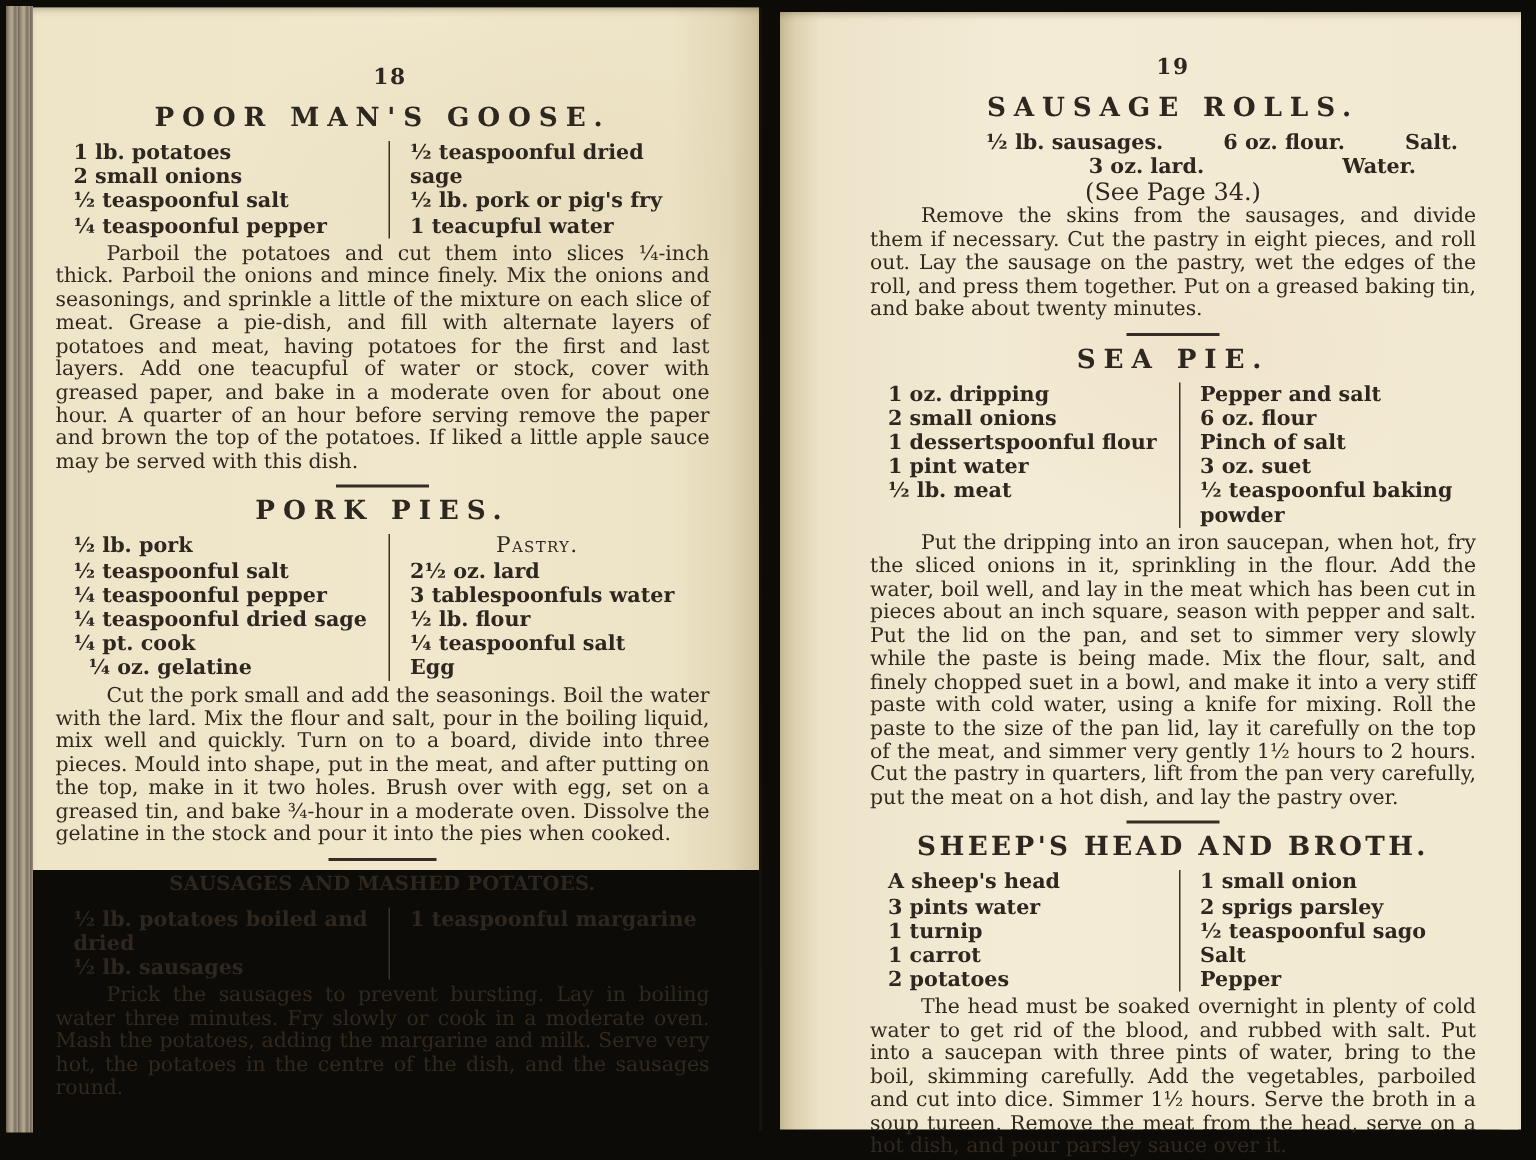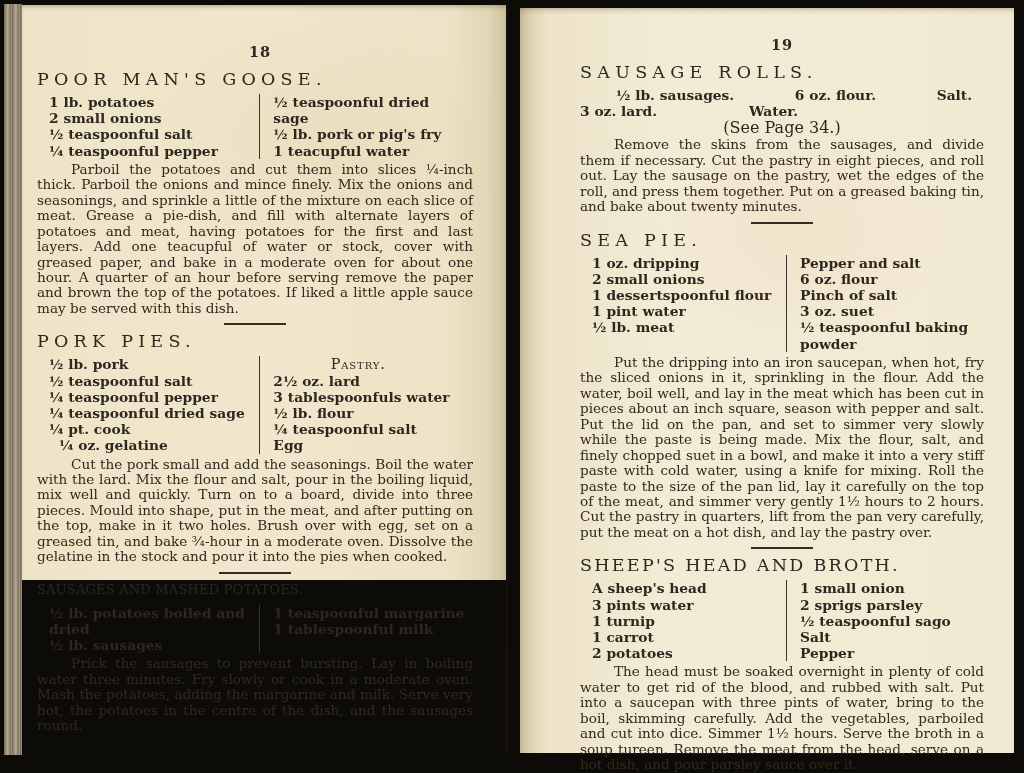--- a/index.html
+++ b/index.html
@@ -43,21 +43,21 @@
     margin-left: 12px;
   }
 
   .page-number {
     text-align: center; font-weight: bold; font-size: 14.5px;
     letter-spacing: 1px; margin-bottom: 9px;
   }
   .page-left .page-number { padding-left: 10px; }
 
   .title {
-    font-weight: normal; font-size: 17.5px;
+    text-align: center; font-weight: bold; font-size: 17.5px;
     line-height: 20px; margin: 3px 0 5px; white-space: nowrap;
   }
   .ls-wide  { letter-spacing: 0.30em; }
   .ls-med   { letter-spacing: 0.13em; }
   .ls-tight { letter-spacing: 0.015em; font-size: 13px; }
 
   .rule {
     width: 62px; border-top: 2px solid #352d25; margin: 7px auto 6px;
   }
   .rule.heavy { width: 72px; border-top-width: 2.5px; }
@@ -76,22 +76,22 @@
   }
 
   .body-text {
     font-size: 13.6px; line-height: 15.45px;
     text-align: justify; text-indent: 2.5em;
     color: #30291f;
   }
 
   
   .sr-row { display: flex; font-weight: bold; font-size: 13.8px; line-height: 16.5px; }
-  .sr-row1 { justify-content: space-between; padding: 0 12px 0 36px; }
-  .sr-row2 { justify-content: flex-start; gap: 92px; padding-right: 40px; }
+  .sr-row1 { justify-content: flex-end; padding: 0 12px 0 36px; gap: 40px; }
+  .sr-row2 { justify-content: flex-end; gap: 92px; padding-right: 40px; }
   .sr-note { text-align: center; font-size: 16px; line-height: 15px; margin: 1px 0 2px; }
 
   .gutter-line {
     position: absolute; left: 506px; top: 5px; width: 2px; height: 749px;
     background: linear-gradient(180deg, rgba(40,30,15,0.35), rgba(40,30,15,0.15) 40%, rgba(40,30,15,0.45));
   }
 </style>
 </head>
 <body>
 
@@ -150,21 +150,20 @@
 
     <section>
       <h2 class="title ls-tight">SAUSAGES AND MASHED POTATOES.</h2>
       <div class="ing-grid">
         <ul class="ing-col col-l">
           <li class="ing-item">½ lb. potatoes boiled and dried</li>
           <li class="ing-item">½ lb. sausages</li>
         </ul>
         <ul class="ing-col col-r">
           <li class="ing-item">1 teaspoonful margarine</li>
-          <li class="ing-item">1 tablespoonful milk</li>
         </ul>
       </div>
       <p class="body-text">Prick the sausages to prevent bursting. Lay in boiling water three minutes. Fry slowly or cook in a moderate oven. Mash the potatoes, adding the margarine and milk. Serve very hot, the potatoes in the centre of the dish, and the sausages round.</p>
     </section>
   </div>
 
   <div class="page page-right">
     <div class="page-number">19</div>
 
     <section>

